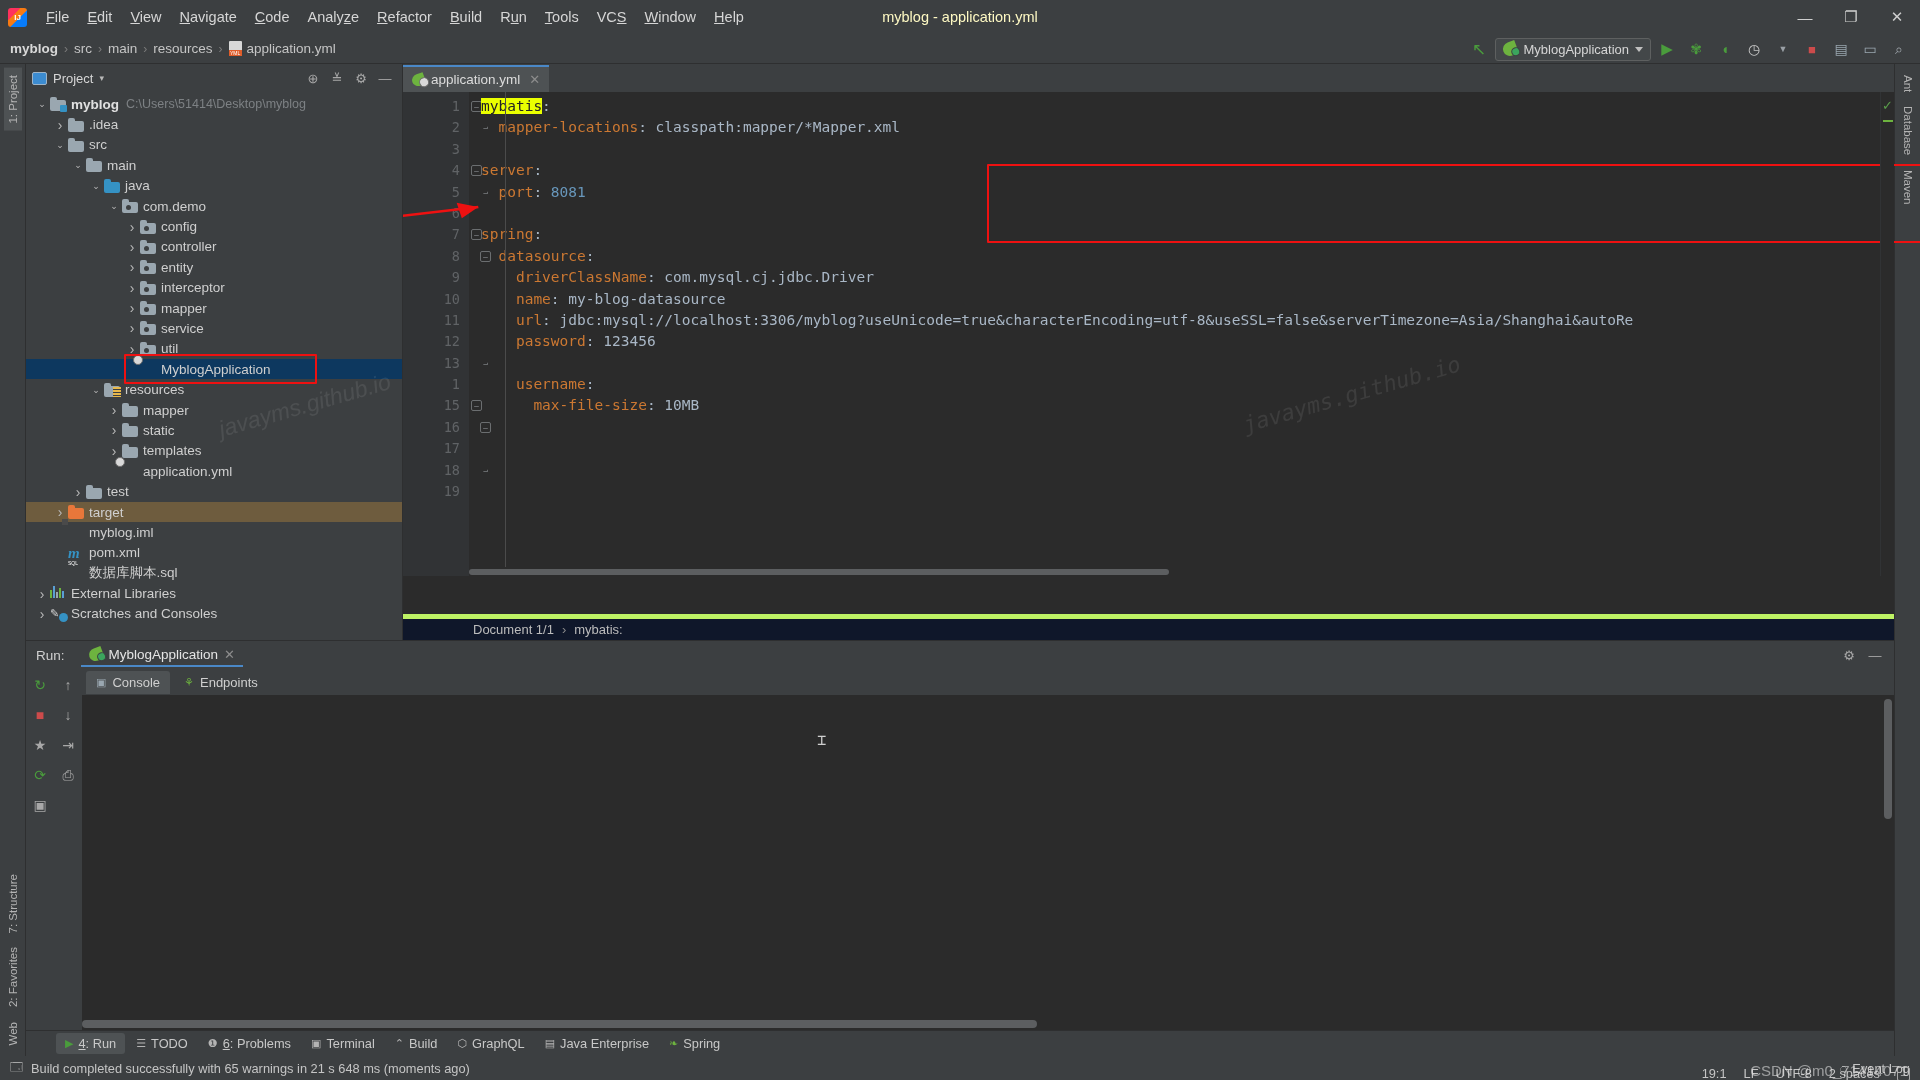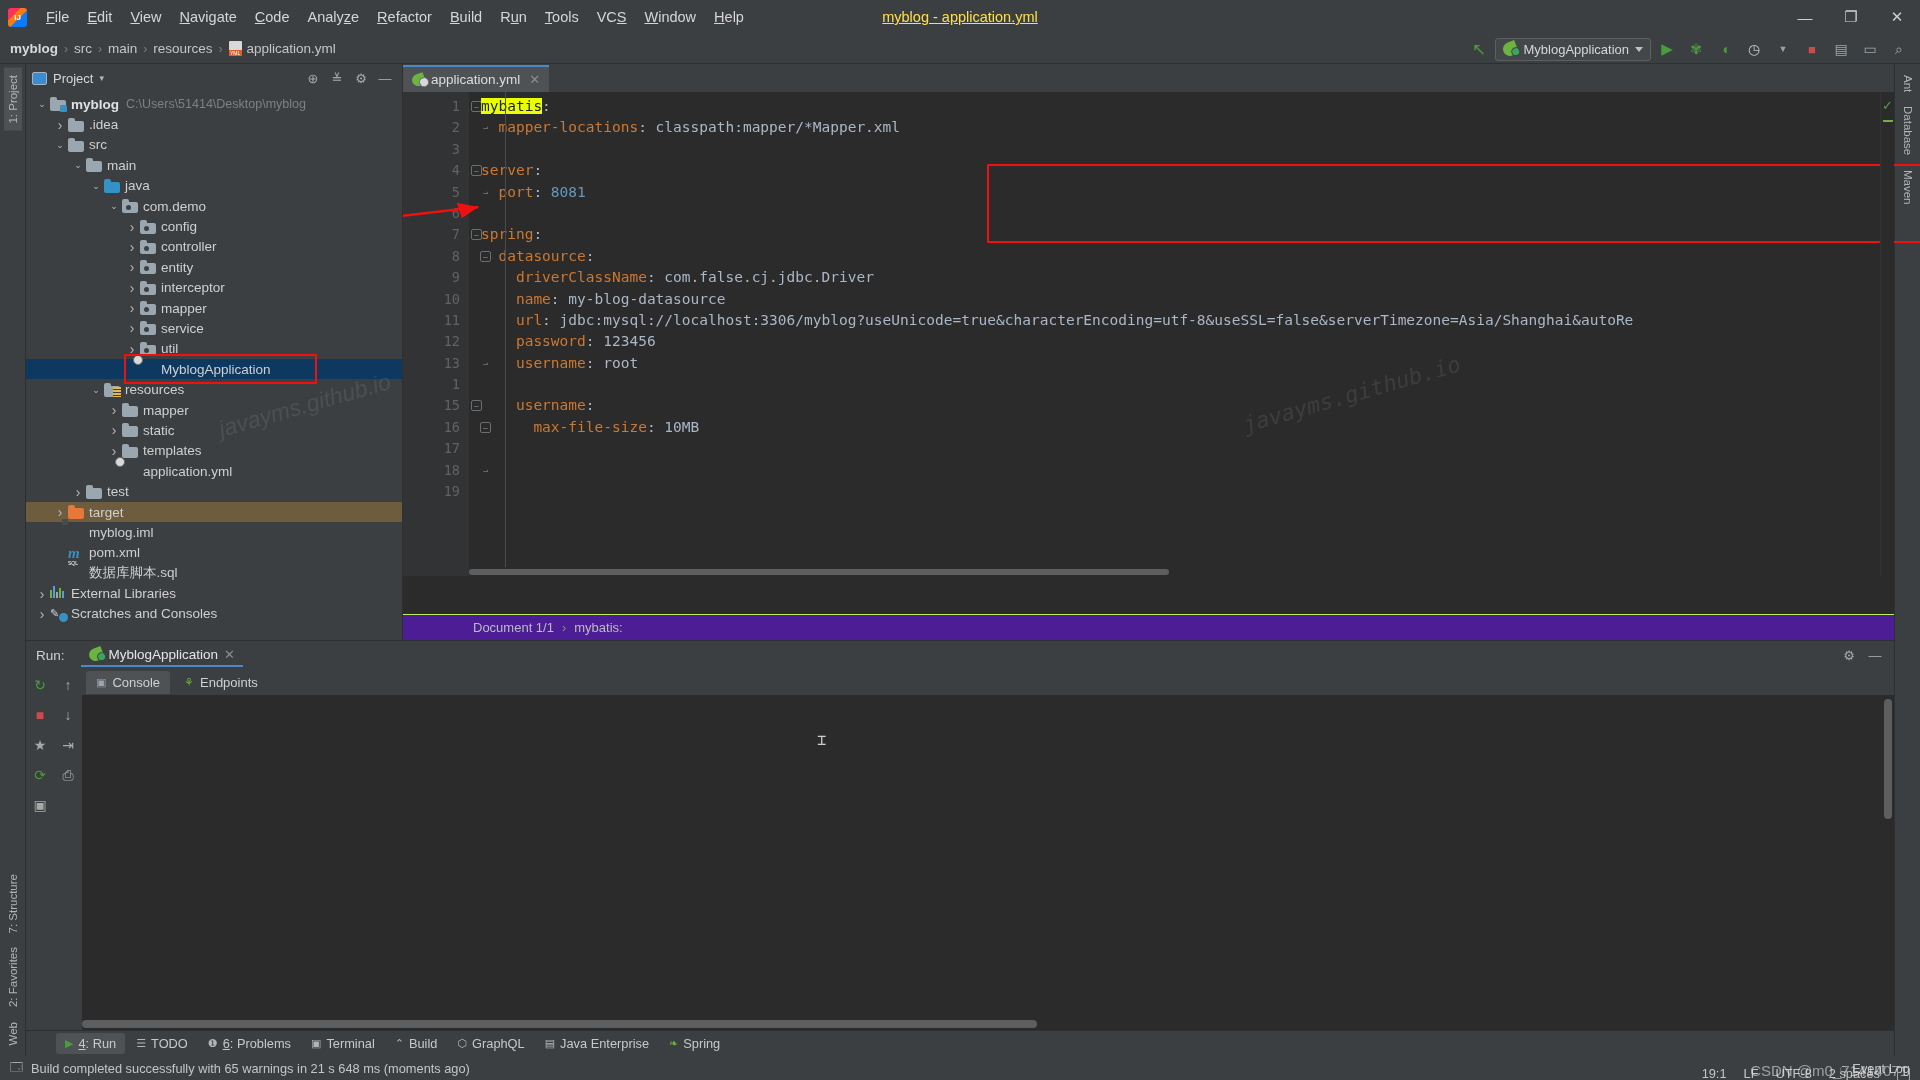--- a/index.html
+++ b/index.html
@@ -25,21 +25,21 @@
   .ij-logo::after {
     content: "IJ"; position: absolute; inset: 0; color: #fff;
     font-size: 8px; font-weight: bold; display: flex; align-items: center; justify-content: center;
   }
   .menu-item {
     font-size: 14.5px; color: #d6d6d6; padding: 3px 9px; cursor: default; white-space: nowrap;
   }
   .menu-item u { text-decoration: underline; }
   .win-title {
     position: absolute; left: 50%; transform: translateX(-50%);
-    font-size: 14.5px; color: #fde047; white-space: nowrap; text-decoration: underline;
+    font-size: 14.5px; color: #fef9c3; white-space: nowrap;
   }
   .win-btns { position: absolute; right: 0; top: 0; height: 34px; display: flex; }
   .win-btn {
     width: 46px; height: 34px; display: flex; align-items: center; justify-content: center;
     color: #cfcfcf; font-size: 15px;
   }
 
   
   .navbar {
     height: 30px; background: #3c3f41; display: flex; align-items: center;
@@ -231,23 +231,23 @@
   .marker-bar {
     width: 14px; background: #2b2b2b; flex: 0 0 14px; position: relative; border-left: 1px solid #313335;
   }
   .check-ok { position: absolute; top: 6px; left: 1px; color: #5a9e4b; font-size: 13px; }
   .marker-line { position: absolute; right: 1px; width: 10px; height: 2px; }
   .hscroll-track {
     position: absolute; left: 66px; right: 14px; bottom: 0; height: 9px; background: #2b2b2b;
   }
   .hscroll-thumb { position: absolute; left: 0; top: 2px; height: 6px; background: #5c5e60; border-radius: 3px; }
   .breadcrumb-bar {
-    height: 26px; background: #4c1d95; display: flex; align-items: center;
+    height: 26px; background: #0f172a; display: flex; align-items: center;
     padding-left: 70px; font-size: 13px; color: #bcbcbc; flex: 0 0 26px; gap: 8px;
-    border-top: 1px solid #bef264;
+    border-top: 5px solid #bef264;
     margin-top: 38px;
   }
 
   
   .run-panel { background: #3c3f41; display: flex; flex-direction: column; flex: 0 0 390px; border-top: 1px solid #2e2f30; }
   .run-header { height: 28px; display: flex; align-items: center; padding-left: 10px; flex: 0 0 28px; position: relative; }
   .run-label { font-size: 13.5px; color: #d0d0d0; margin-right: 16px; }
   .run-tab {
     display: flex; align-items: center; gap: 6px; font-size: 13.5px; color: #e4e4e4;
     padding: 3px 8px; border-bottom: 2px solid #4a88c7;
@@ -648,25 +648,24 @@
             <div class="code-area" id="code-area">
               <div class="indent-guide" style="left:36px"></div>
               <div class="cline"><span class="hl-token">mybatis</span><span class="p">:</span></div>
                 <div class="cline"><span class="k">  mapper-locations</span><span class="p">: </span><span class="v">classpath:mapper/*Mapper.xml</span></div>
                 <div class="cline">&nbsp;</div>
                 <div class="cline"><span class="k">server</span><span class="p">:</span></div>
                 <div class="cline"><span class="k">  port</span><span class="p">: </span><span class="num">8081</span></div>
                 <div class="cline">&nbsp;</div>
                 <div class="cline"><span class="k">spring</span><span class="p">:</span></div>
                 <div class="cline"><span class="k">  datasource</span><span class="p">:</span></div>
-                <div class="cline"><span class="k">    driverClassName</span><span class="p">: </span><span class="v">com.false.cj.jdbc.Driver</span></div>
+                <div class="cline"><span class="k">    driverClassName</span><span class="p">: </span><span class="v">com.mysql.cj.jdbc.Driver</span></div>
                 <div class="cline"><span class="k">    name</span><span class="p">: </span><span class="v">my-blog-datasource</span></div>
                 <div class="cline"><span class="k">    url</span><span class="p">: </span><span class="v">jdbc:mysql://localhost:3306/myblog?useUnicode=true&amp;characterEncoding=utf-8&amp;useSSL=false&amp;serverTimezone=Asia/Shanghai&amp;autoRe</span></div>
                 <div class="cline"><span class="k">    password</span><span class="p">: </span><span class="v">123456</span></div>
-                <div class="cline"><span class="k">    username</span><span class="p">: </span><span class="v">root</span></div>
                 <div class="cline">&nbsp;</div>
                 <div class="cline"><span class="k">    username</span><span class="p">:</span></div>
                 <div class="cline"><span class="k">      max-file-size</span><span class="p">: </span><span class="v">10MB</span></div>
                 <div class="cline">&nbsp;</div>
                 <div class="watermark" style="left:770px;top:290px;font-size:22px">javayms.github.io</div>
             </div>
             <div class="codefade"></div>
             <div class="redbox" style="left:584px; top:72px; width:1280px; height:79px;"></div>
             <svg class="redbox" style="left:0;top:0;width:100%;height:100%;border:none" viewBox="0 0 1445 560" preserveAspectRatio="none">
               <line x1="73" y1="133" x2="-250" y2="178" stroke="#ee1111" stroke-width="3"></line>

